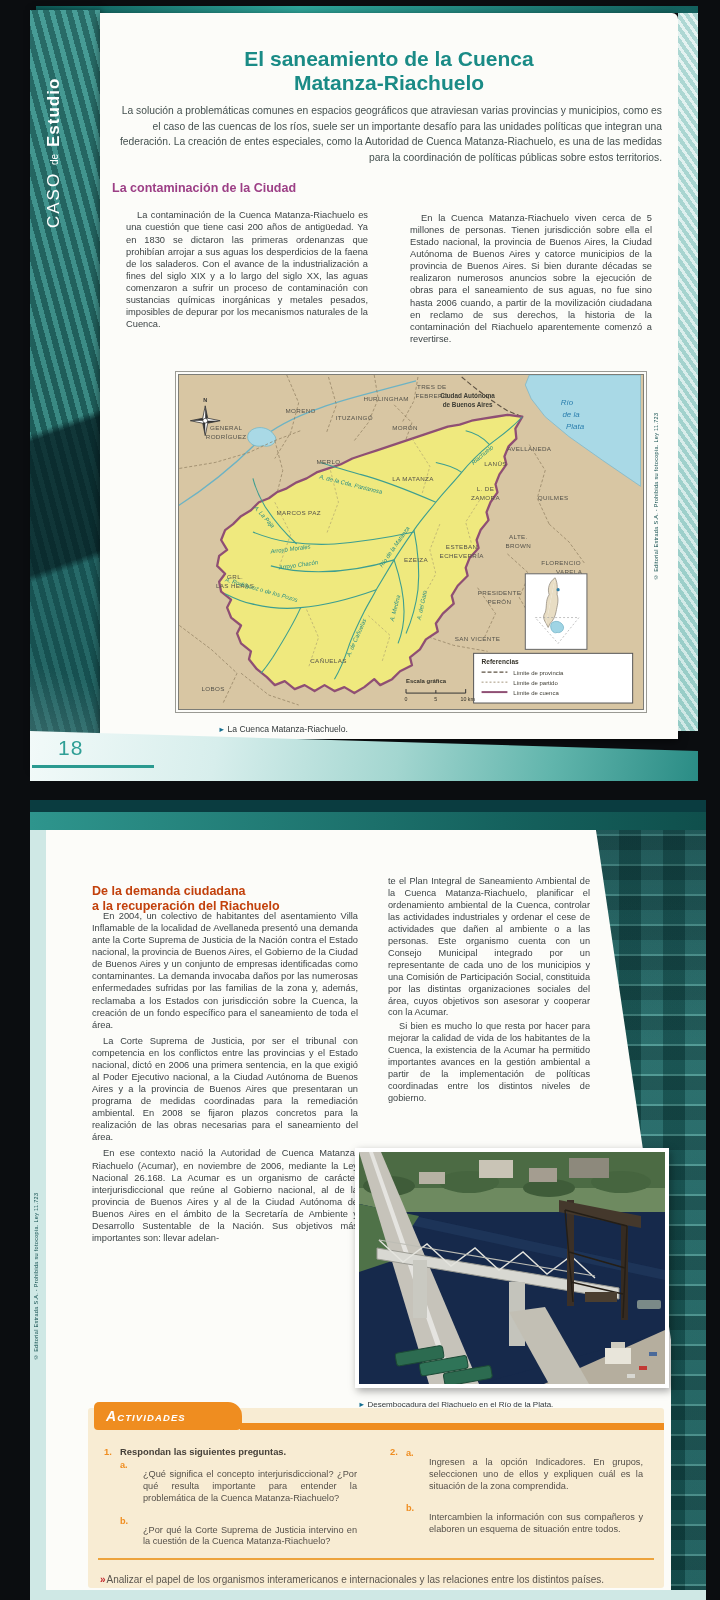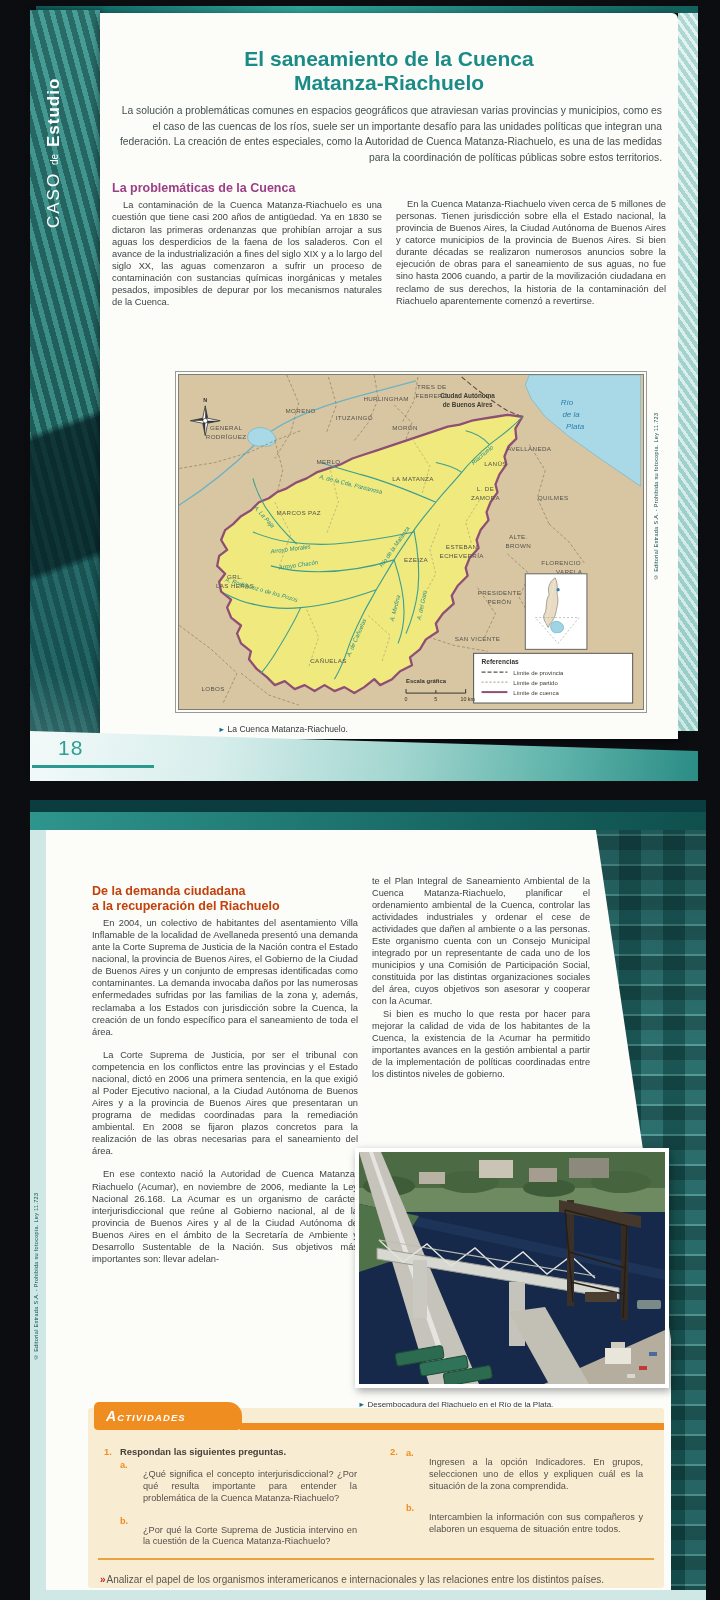--- a/index.html
+++ b/index.html
@@ -28,21 +28,21 @@
     background:
       repeating-linear-gradient(55deg,rgba(255,255,255,.45) 0 3px,rgba(120,188,182,.38) 3px 7px),
       linear-gradient(#cfe9e6,#a9d6d1);}
   .p1-title{position:absolute;left:10px;right:10px;top:20px;text-align:center;color:#1a8b86;
     font-size:21px;font-weight:bold;line-height:1.12;}
   .p1-intro{position:absolute;left:16px;right:16px;top:80px;text-align:right;color:#44504f;
     font-size:10.3px;line-height:1.5;}
   .p1-cols{position:absolute;left:12px;top:168px;width:554px;display:flex;gap:14px;}
   .p1-col{width:270px;}
   .h-purple{color:#9c3f86;font-weight:bold;font-size:12.5px;margin:0 0 4px 0;line-height:1.15;}
-  .bodytxt{font-size:9.3px;line-height:1.3;color:#3d4446;text-align:justify;margin:0;}
+  .bodytxt{font-size:9.3px;line-height:1.3;color:#3d4446;text-align:justify;margin:14px;}
   .indent{text-indent:11px;}
   .p1-colright{padding-top:17px;}
   .map-fig{position:absolute;left:78px;top:361px;width:464px;height:334px;background:#d8c6a3;
     border:1px solid #7d7d77;outline:1px solid #9a9a94;outline-offset:2px;}
   .map-fig svg{display:block;}
   .caption{position:absolute;font-size:8.6px;color:#33393b;}
   .cap-arrow{color:#156f90;font-size:7.5px;margin-right:2px;}
   .p1-caption{left:118px;top:702px;text-align:right;}
   .vcopy{position:absolute;writing-mode:vertical-rl;transform:rotate(180deg);
     font-size:5.5px;color:#0c4a4a;letter-spacing:.3px;}
@@ -76,23 +76,23 @@
       repeating-linear-gradient(0deg,rgba(4,28,32,.45) 0 14px,rgba(214,244,240,.16) 14px 16px,rgba(16,58,62,.32) 16px 30px),
       repeating-linear-gradient(90deg,rgba(0,0,0,.24) 0 22px,rgba(255,255,255,.08) 22px 44px),
       linear-gradient(#2f8a84,#1c6a66);}
   .p2-leftstrip{position:absolute;left:0;top:30px;width:16px;height:770px;background:#cfe8e5;}
   .p2-sheet{position:absolute;left:0;top:0;width:676px;height:800px;background:#fcfcf9;
     clip-path:polygon(16px 30px,566px 30px,641px 540px,641px 800px,16px 800px);
     box-shadow:0 2px 10px rgba(0,0,0,.55);}
   .p2-heading{position:absolute;left:62px;top:74px;color:#c2410c;font-weight:bold;
     font-size:12.5px;line-height:1.2;}
   .p2-colleft{position:absolute;left:62px;top:106px;width:266px;}
-  .p2-colleft p{margin:11px 0 2px 0;}
+  .p2-colleft p{margin:4px 0 2px 0;}
   .p2-colright{position:absolute;left:342px;top:76px;width:218px;}
-  .p2-colright p{margin:0 0 2px 0;font-size:9.2px;}
+  .p2-colright p{margin:0 0 2px 16px;font-size:9.2px;}
   .photo-fig{position:absolute;left:325px;top:348px;width:306px;height:232px;background:#16294b;
     border:4px solid #fff;box-shadow:2px 3px 8px rgba(0,0,0,.35);}
   .p2-caption{left:328px;top:592px;font-size:8px;}
   .p2-vcopy{left:3px;top:330px;height:230px;}
 
   
   .act-panel{position:absolute;left:58px;top:608px;width:576px;height:180px;background:#f8ecd3;
     border-radius:3px;}
   .act-tab{position:absolute;left:6px;top:-6px;width:148px;height:28px;background:#ef8d20;
     border-radius:5px 14px 5px 4px;color:#fff;display:flex;align-items:center;
@@ -131,21 +131,21 @@
     </aside>
 
     <div class="p1-sheet">
       <h1 class="p1-title"><span>El saneamiento de la Cuenca</span><br>
         <span>Matanza-Riachuelo</span></h1>
 
       <p class="p1-intro">La solución a problemáticas comunes en espacios geográficos que atraviesan varias provincias y municipios, como es el caso de las cuencas de los ríos, suele ser un importante desafío para las unidades políticas que integran una federación. La creación de entes especiales, como la Autoridad de Cuenca Matanza-Riachuelo, es una de las medidas para la coordinación de políticas públicas sobre estos territorios.</p>
 
       <div class="p1-cols">
         <div class="p1-col">
-          <h2 class="h-purple">La problemáticas de la Cuenca</h2>
+          <h2 class="h-purple">La contaminación de la Ciudad</h2>
           <p class="bodytxt indent">La contaminación de la Cuenca Matanza-Riachuelo es una cuestión que tiene casi 200 años de antigüedad. Ya en 1830 se dictaron las primeras ordenanzas que prohibían arrojar a sus aguas los desperdicios de la faena de los saladeros. Con el avance de la industrialización a fines del siglo XIX y a lo largo del siglo XX, las aguas comenzaron a sufrir un proceso de contaminación con sustancias químicas inorgánicas y metales pesados, imposibles de depurar por los mecanismos naturales de la Cuenca.</p>
         </div>
         <div class="p1-col p1-colright">
           <p class="bodytxt indent">En la Cuenca Matanza-Riachuelo viven cerca de 5 millones de personas. Tienen jurisdicción sobre ella el Estado nacional, la provincia de Buenos Aires, la Ciudad Autónoma de Buenos Aires y catorce municipios de la provincia de Buenos Aires. Si bien durante décadas se realizaron numerosos anuncios sobre la ejecución de obras para el saneamiento de sus aguas, no fue sino hasta 2006 cuando, a partir de la movilización ciudadana en reclamo de sus derechos, la historia de la contaminación del Riachuelo aparentemente comenzó a revertirse.</p>
         </div>
       </div>
 
       <figure class="map-fig" style="margin:0">
         <svg width="462" height="332" viewBox="0 0 464 334">
           <rect width="464" height="334" fill="#d8c6a3"></rect>

